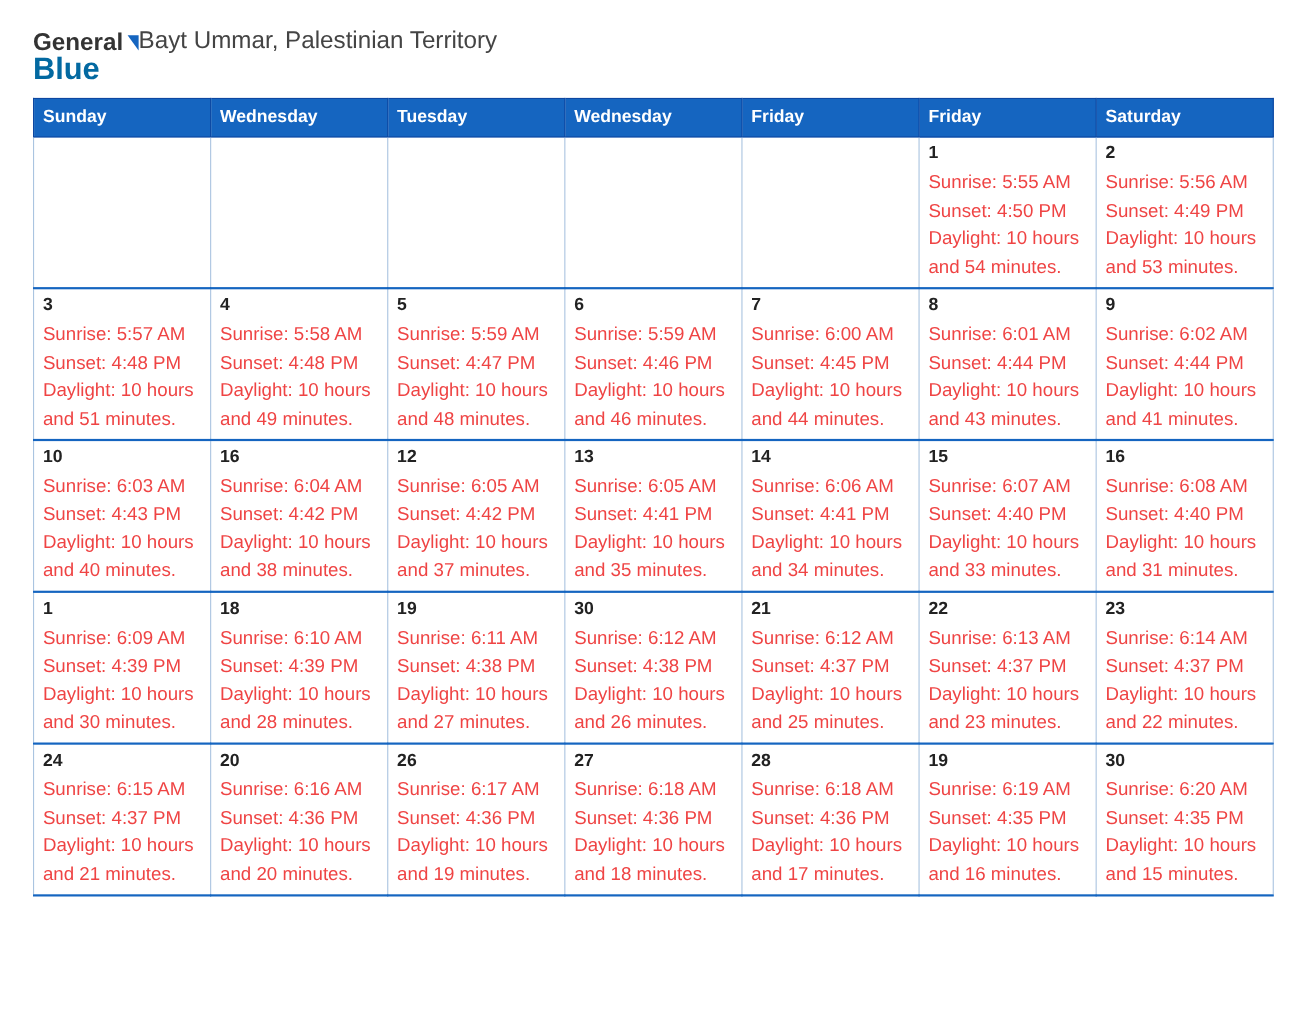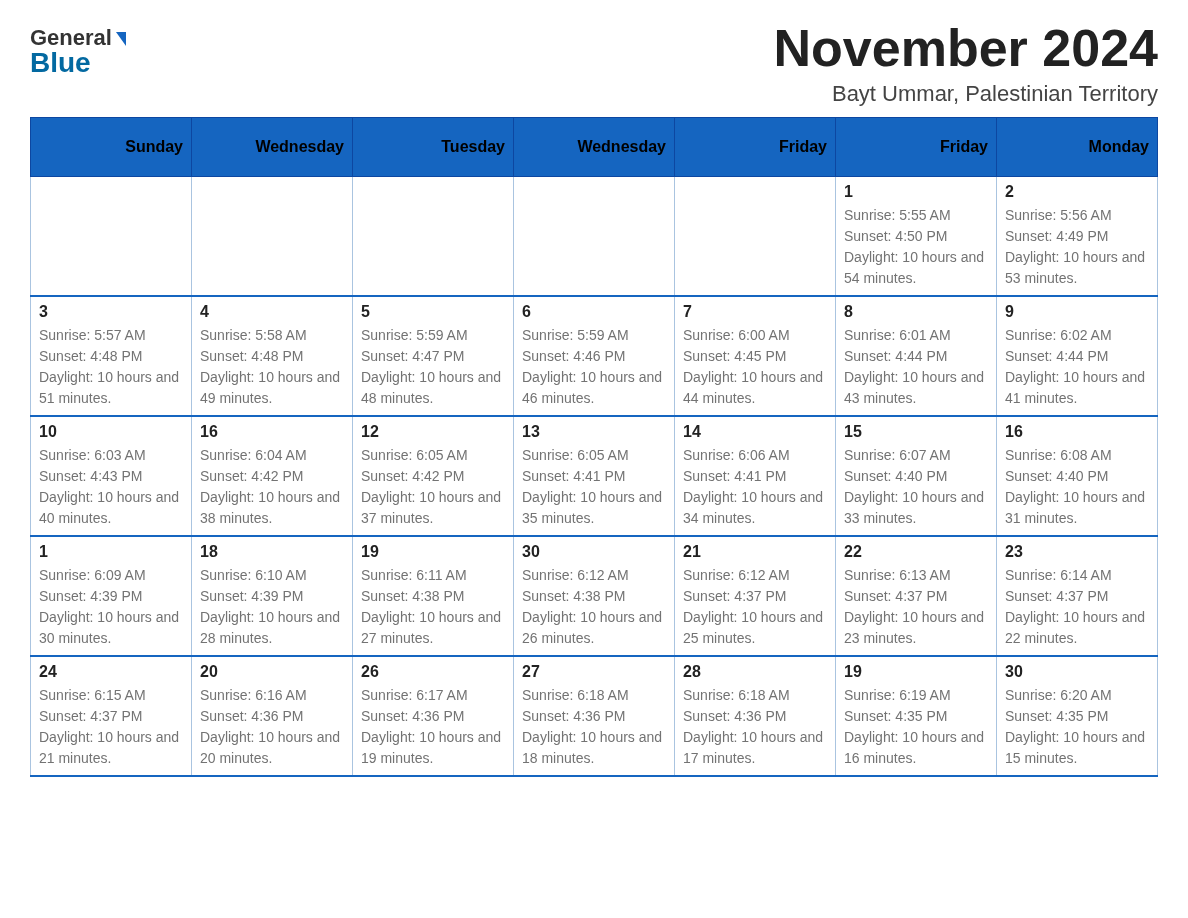--- a/index.html
+++ b/index.html
@@ -5,21 +5,20 @@
     * { box-sizing: border-box; margin: 0; padding: 0; }
     body {
       font-family: Arial, sans-serif;
       background: #fff;
       padding: 20px 30px;
       width: 1188px;
       min-height: 918px;
     }
     .header {
       display: flex;
-      justify-content: space-between;
       align-items: flex-start;
       margin-bottom: 10px;
     }
     .logo {
       display: flex;
       flex-direction: column;
       align-items: flex-start;
       margin-top: 5px;
     }
     .logo-general {
@@ -58,25 +57,25 @@
       color: #444;
       margin-top: 4px;
     }
     .calendar {
       width: 100%;
       border-collapse: collapse;
       margin-top: 10px;
     }
     .calendar thead th {
       background-color: #1565c0;
-      color: #000000;
+      color: #ffffff;
       font-size: 16px;
       font-weight: bold;
-      padding: 20px 8px;
-      text-align: right;
+      padding: 8px 8px;
+      text-align: left;
       border: 1px solid #0d47a1;
     }
     .calendar tbody td {
       border: 1px solid #aac4e0;
       vertical-align: top;
       padding: 6px 8px;
       width: 14.28%;
       height: 110px;
       font-size: 13px;
       color: #333;
@@ -84,55 +83,54 @@
     .calendar tbody tr {
       border-bottom: 2px solid #1565c0;
     }
     .day-number {
       font-size: 16px;
       font-weight: bold;
       color: #222;
       margin-bottom: 4px;
     }
     .day-info {
-      font-size: 14px;
-      color: #737373;
+      font-size: 17px;
+      color: #ef4444;
       line-height: 1.5;
     }
     .empty-cell {
       background: #fff;
     }
   </style>
 </head>
 <body>
 
 <div class="header">
   <div class="logo">
     <div class="logo-general">
       <span>General</span>
       <div class="logo-arrow"></div>
     </div>
     <div class="logo-blue">Blue</div>
   </div>
   <div class="title-block">
-    <div class="month-title">November 2024</div>
     <div class="subtitle">Bayt Ummar, Palestinian Territory</div>
   </div>
 </div>
 
 <table class="calendar">
   <thead>
     <tr>
     <th>Sunday</th>
         <th>Wednesday</th>
         <th>Tuesday</th>
         <th>Wednesday</th>
         <th>Friday</th>
         <th>Friday</th>
-        <th>Monday</th>
+        <th>Saturday</th>
       </tr>
   </thead>
   <tbody id="calendar-body">
   <tr>
         <td class="empty-cell"></td>
         <td class="empty-cell"></td>
         <td class="empty-cell"></td>
         <td class="empty-cell"></td>
         <td class="empty-cell"></td>
         <td>

